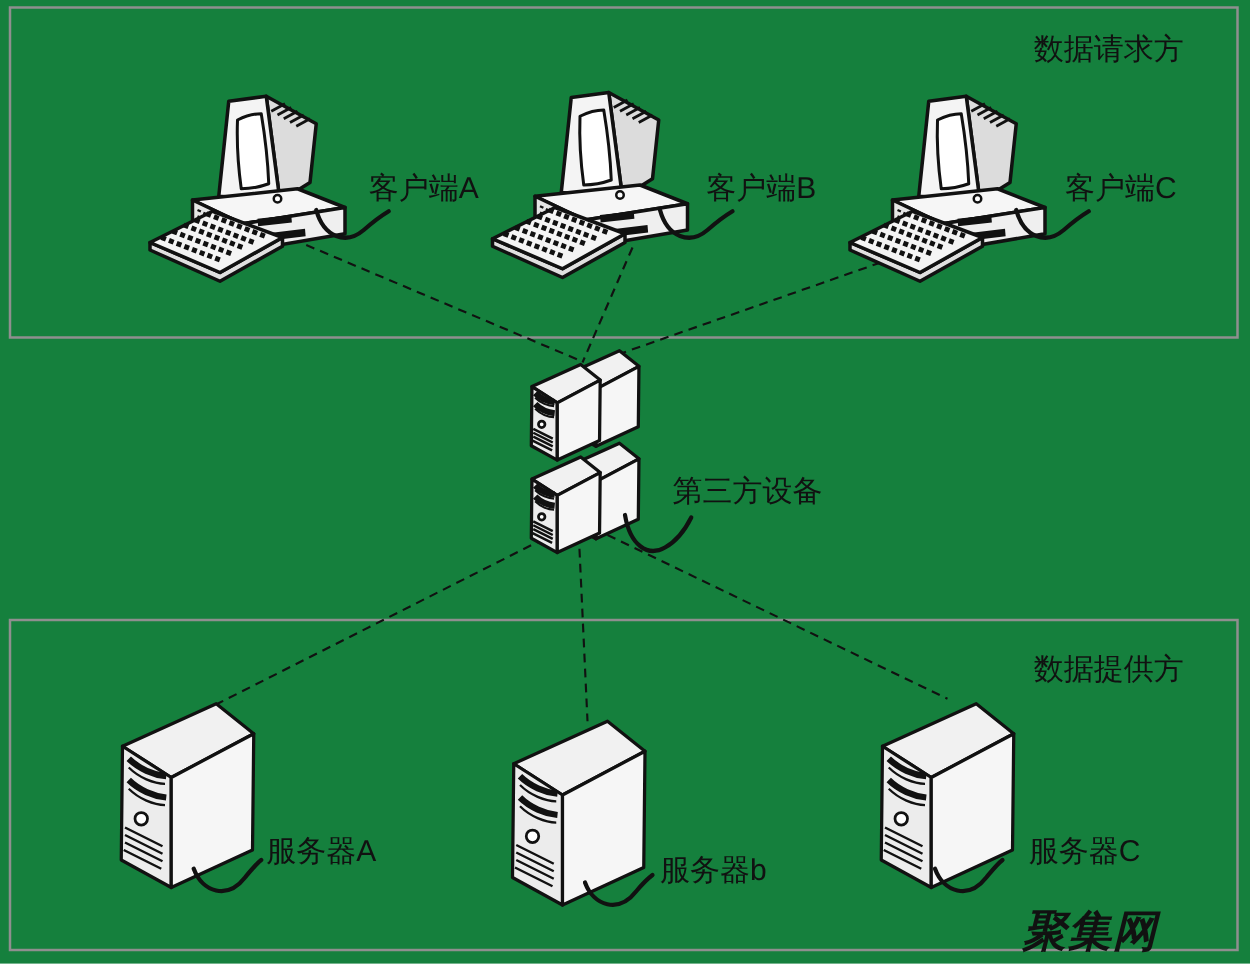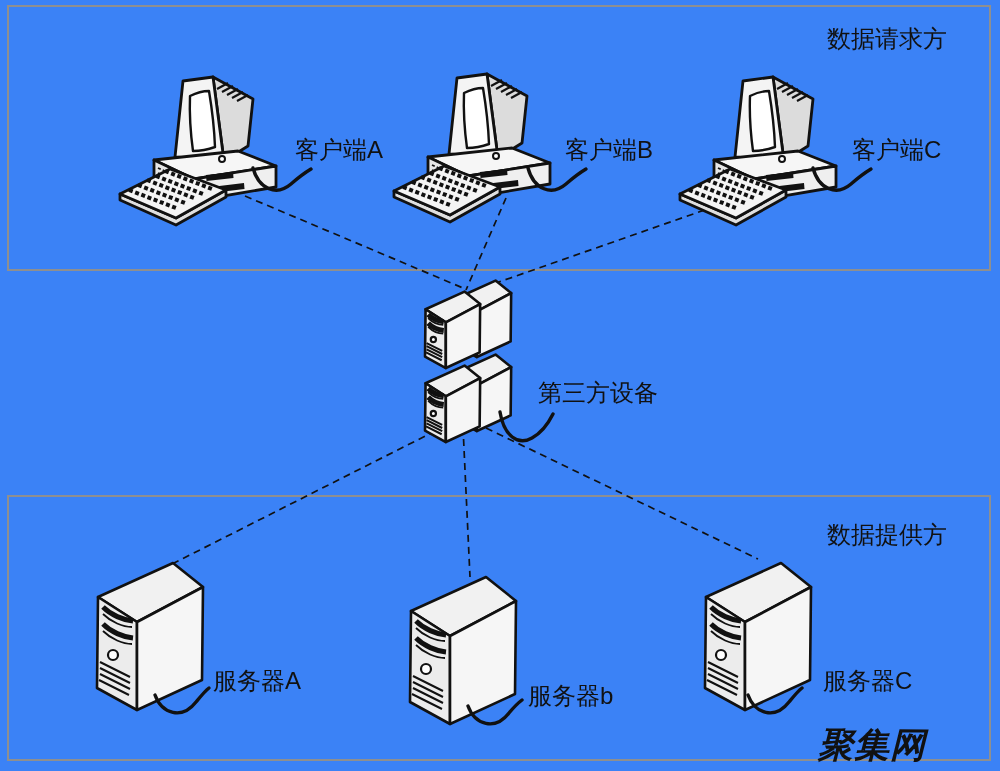--- a/index.html
+++ b/index.html
@@ -1,16 +1,16 @@
 <!DOCTYPE html>
 <html><head>
 <meta charset="utf-8">
 <style>
   html,body{margin:0;padding:0;background:#ffffff;}
-  .stage{width:1000px;height:771px;position:relative;background:#3b82f6;overflow:hidden;}
+  .stage{width:1000px;height:771px;position:relative;background:#15803d;overflow:hidden;}
   svg{display:block;}
   text{font-family:"Liberation Sans","DejaVu Sans",sans-serif;fill:#111;}
   .grouplabel{font-size:24px;}
   .nodelabel{font-size:24px;}
   .watermark{font-size:35px;font-weight:bold;font-style:italic;letter-spacing:1px;}
   .link{stroke:#111;stroke-width:1.7;stroke-dasharray:7 5;fill:none;}
   .callout{stroke:#111;stroke-width:3.4;fill:none;stroke-linecap:round;}
   .groupbox{fill:none;stroke:#8f8f8f;stroke-width:2;}
 </style>
 </head>

